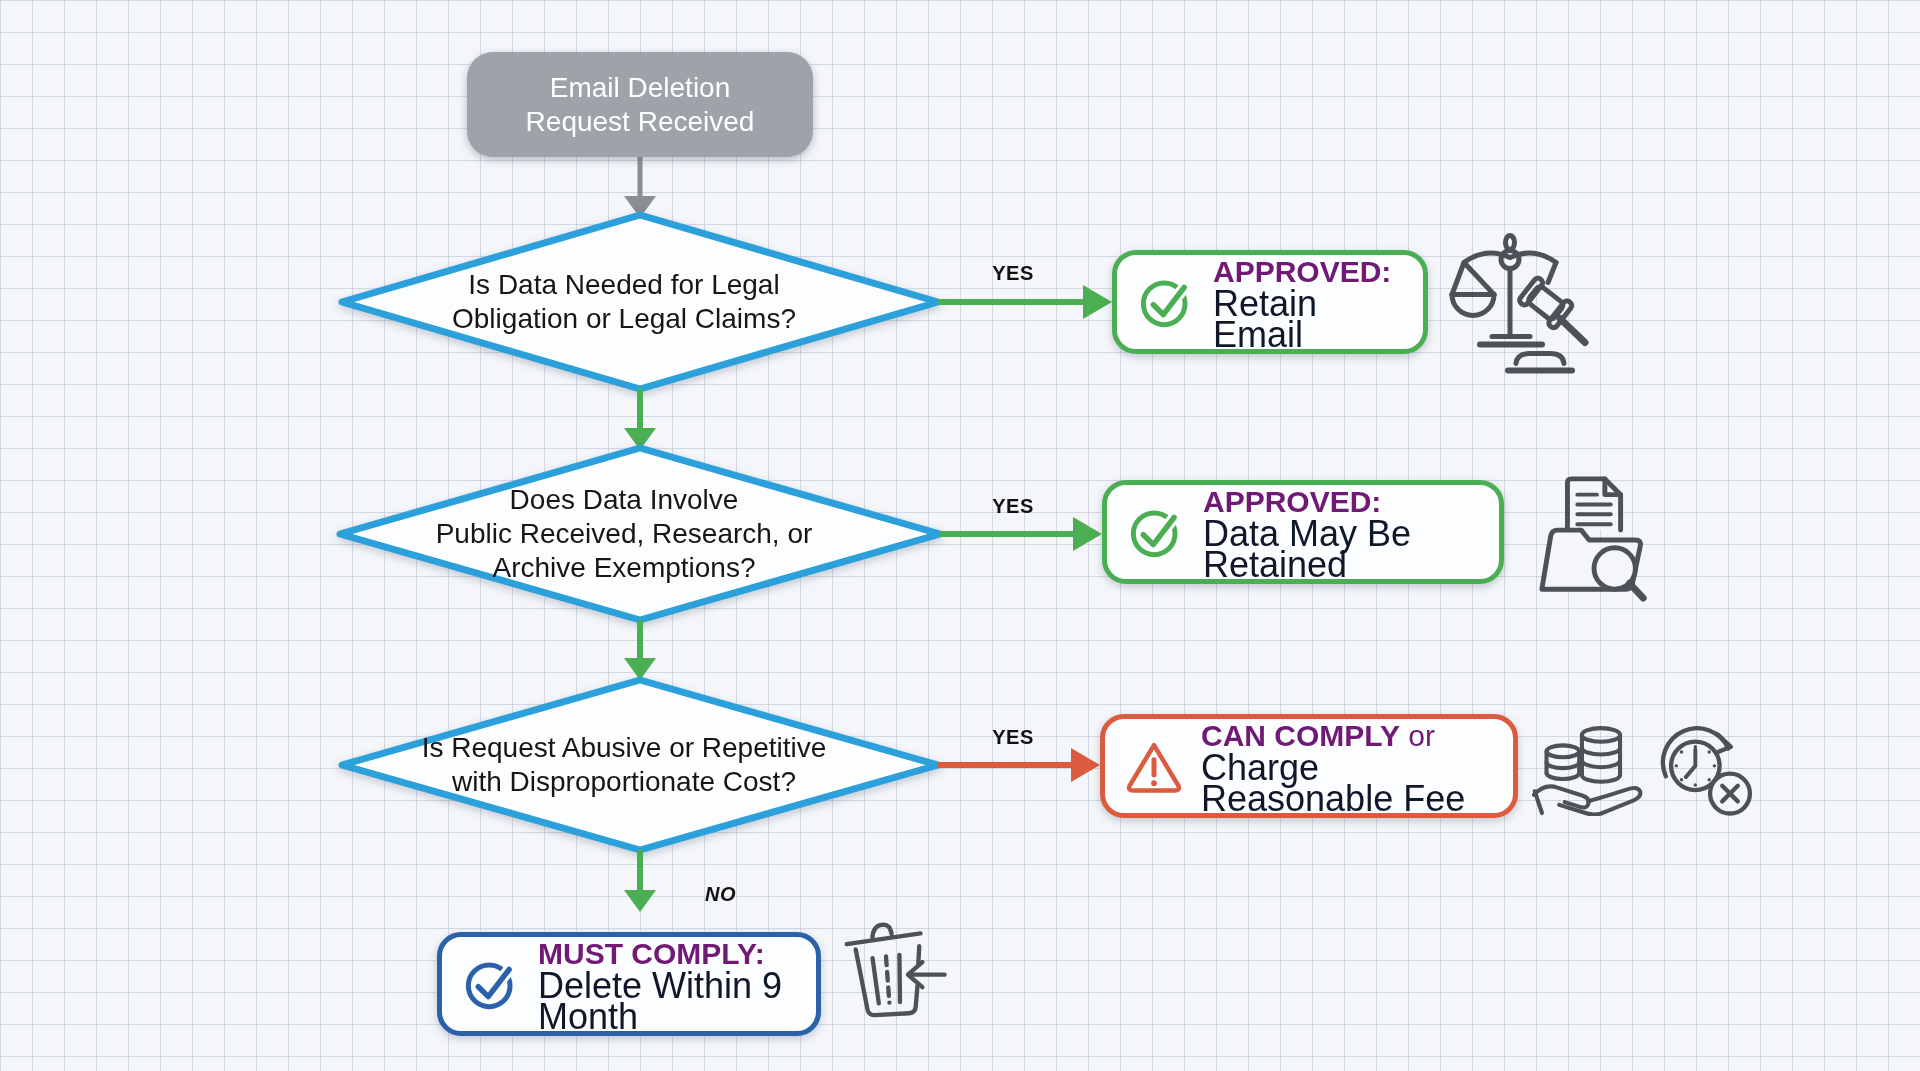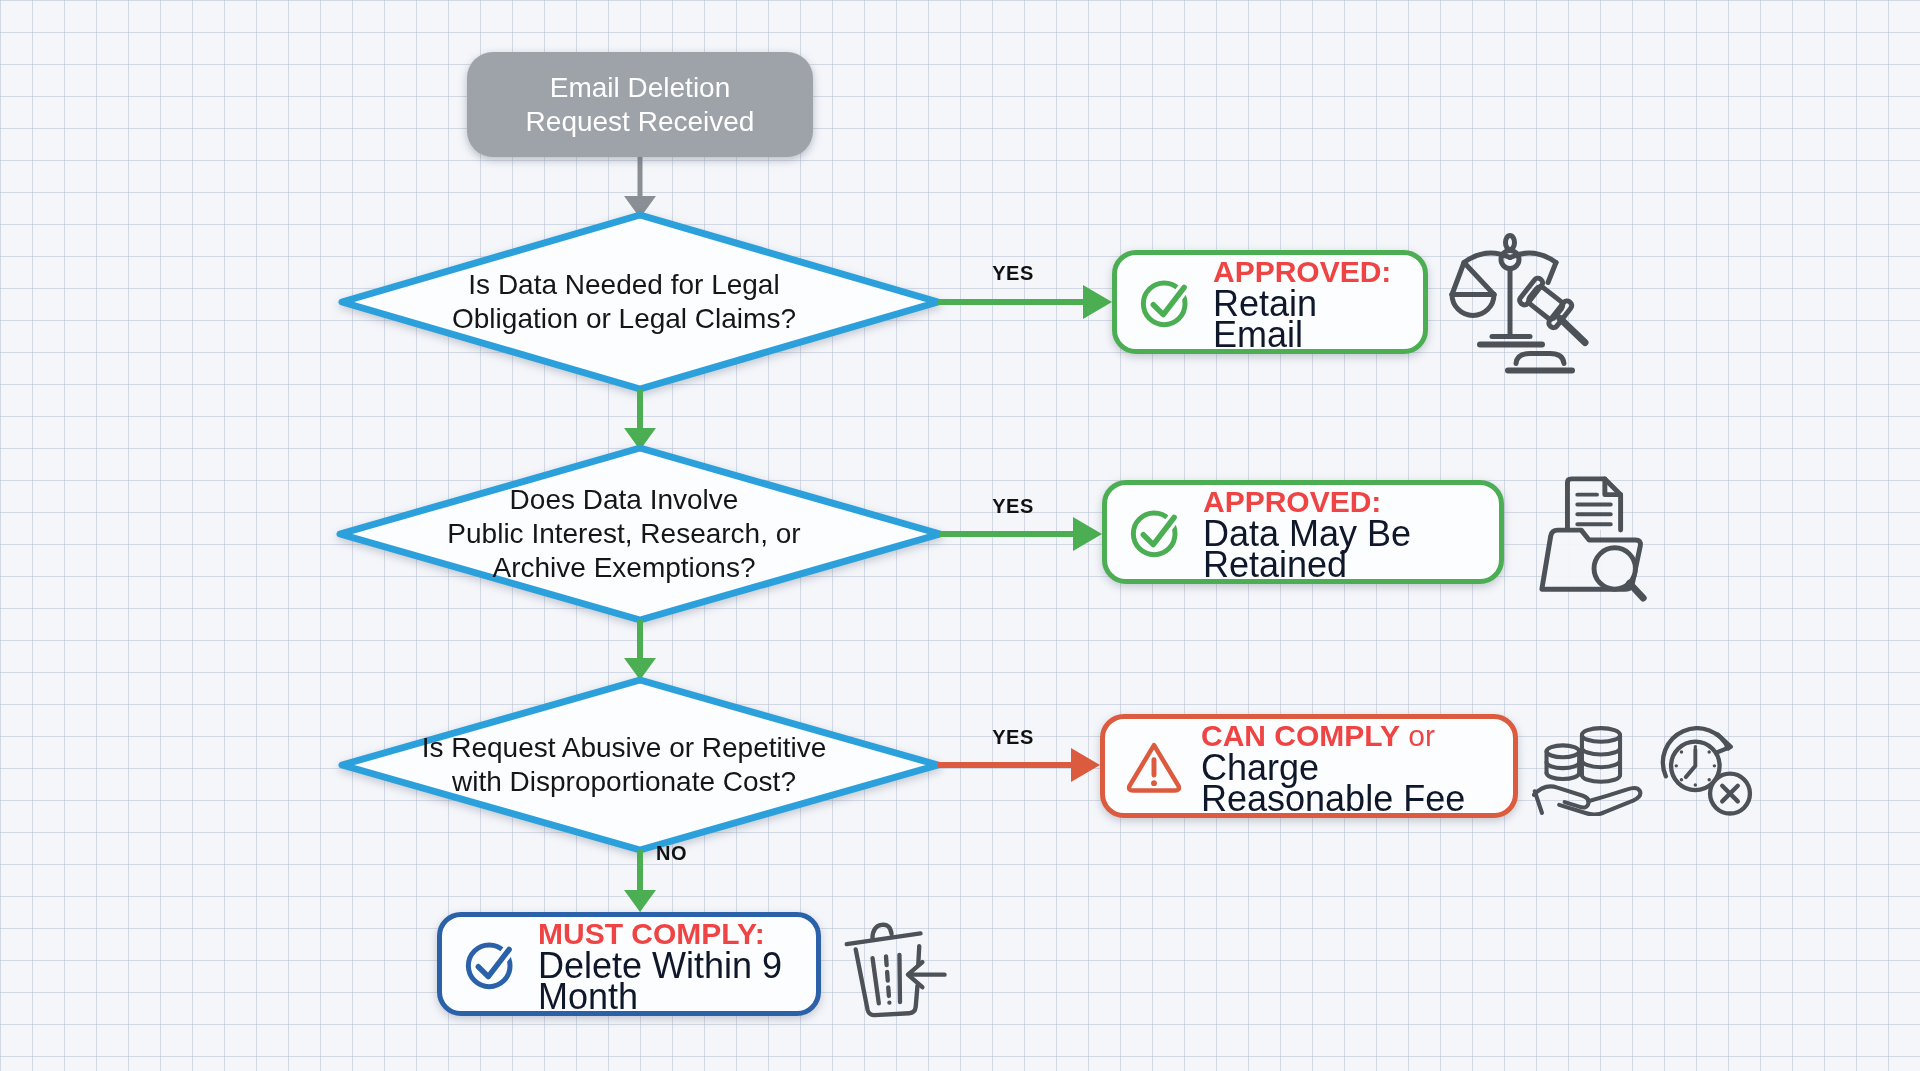--- a/index.html
+++ b/index.html
@@ -30,25 +30,25 @@
     position:absolute;width:80px;text-align:center;
     font-size:20px;font-weight:700;letter-spacing:0.5px;color:#111;
   }
   .result{
     position:absolute;height:104px;box-sizing:border-box;
     background:#fcfdfe;border:5px solid #4cae52;border-radius:24px;
     display:flex;align-items:center;gap:18px;padding:0 20px;
     box-shadow:0 3px 9px rgba(70,80,100,0.28);
   }
   .result.red{border-color:#dc5a3e;}
-  .result.navy{border-color:#2a61a8;}
+  .result.navy{border-color:#2a61a8;margin-top:20px;}
   .ricon{flex:0 0 auto;width:58px;height:58px;display:block;}
   .ricon svg{width:58px;height:58px;display:block;}
   .rtext{display:flex;flex-direction:column;justify-content:center;}
-  .rtitle{font-size:30px;line-height:33px;font-weight:700;color:#ef4444;}
+  .rtitle{font-size:30px;line-height:33px;font-weight:700;color:#701a75;}
   .rtitle .reg{font-weight:400;}
   .rsub{font-size:36px;line-height:31px;font-weight:400;color:#0f172a;}
   .sideicon{position:absolute;opacity:0.92;}
   .sideicon svg{width:100%;height:100%;display:block;}
 </style>
 </head>
 <body>
 
 <div class="canvas">
 
@@ -83,29 +83,29 @@
   </svg>
 
   <div class="node start">
     <span class="pre">Email Deletion
 Request Received</span>
   </div>
 
   <div class="q pre" style="top:268px;">Is Data Needed for Legal
 Obligation or Legal Claims?</div>
   <div class="q pre" style="top:483px;">Does Data Involve
-Public Interest, Research, or
+Public Received, Research, or
 Archive Exemptions?</div>
   <div class="q pre" style="top:731px;">Is Request Abusive or Repetitive
 with Disproportionate Cost?</div>
 
   <div class="elabel" style="left:973px;top:262px;">YES</div>
   <div class="elabel" style="left:973px;top:495px;">YES</div>
   <div class="elabel" style="left:973px;top:726px;">YES</div>
-  <div class="elabel" style="left:656px;top:842px;text-align:left;">NO</div>
+  <div class="elabel" style="left:656px;top:883px;text-align:right;font-style:italic;">NO</div>
 
   <div class="result" style="left:1112px;top:250px;width:316px;">
     <span class="ricon" style="color:#4cae52;">
       <svg viewBox="0 0 64 64">
           <circle cx="30" cy="34" r="23" fill="none" stroke="currentColor" stroke-width="5.5"></circle>
           <path d="M18 35 L29 46 L52 16" fill="none" stroke="#fcfdfe" stroke-width="13" stroke-linecap="round" stroke-linejoin="round"></path>
           <path d="M18 35 L29 46 L52 16" fill="none" stroke="currentColor" stroke-width="6" stroke-linecap="round" stroke-linejoin="round"></path>
         </svg>
     </span>
     <div class="rtext">

